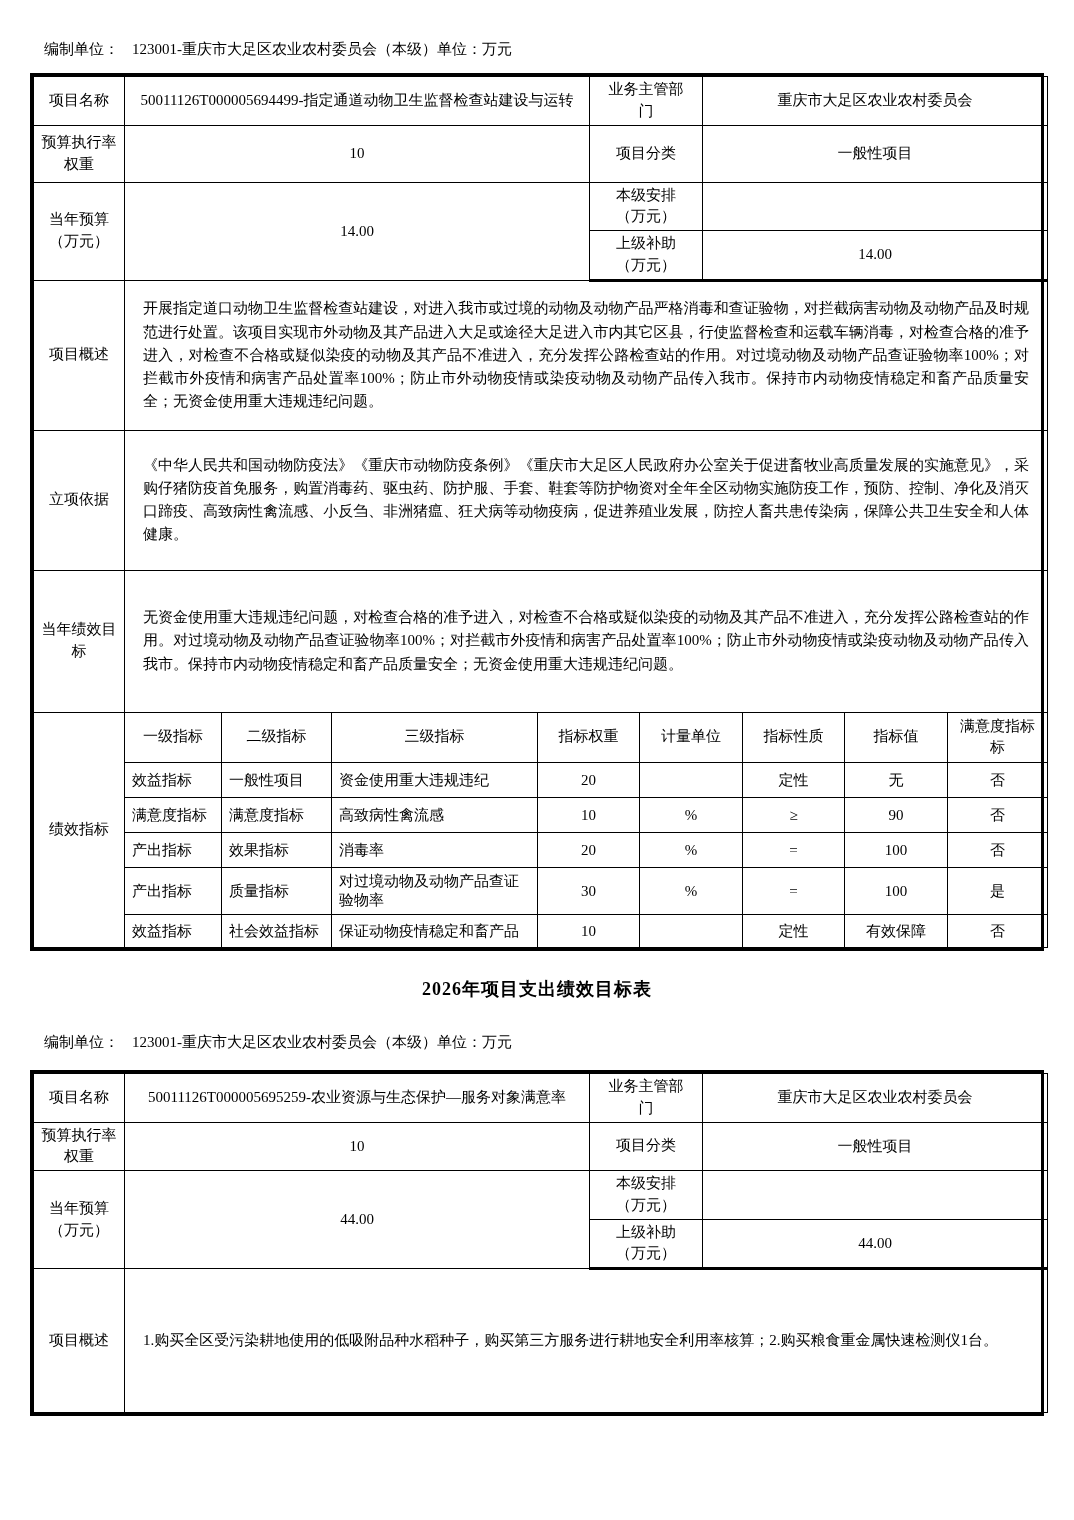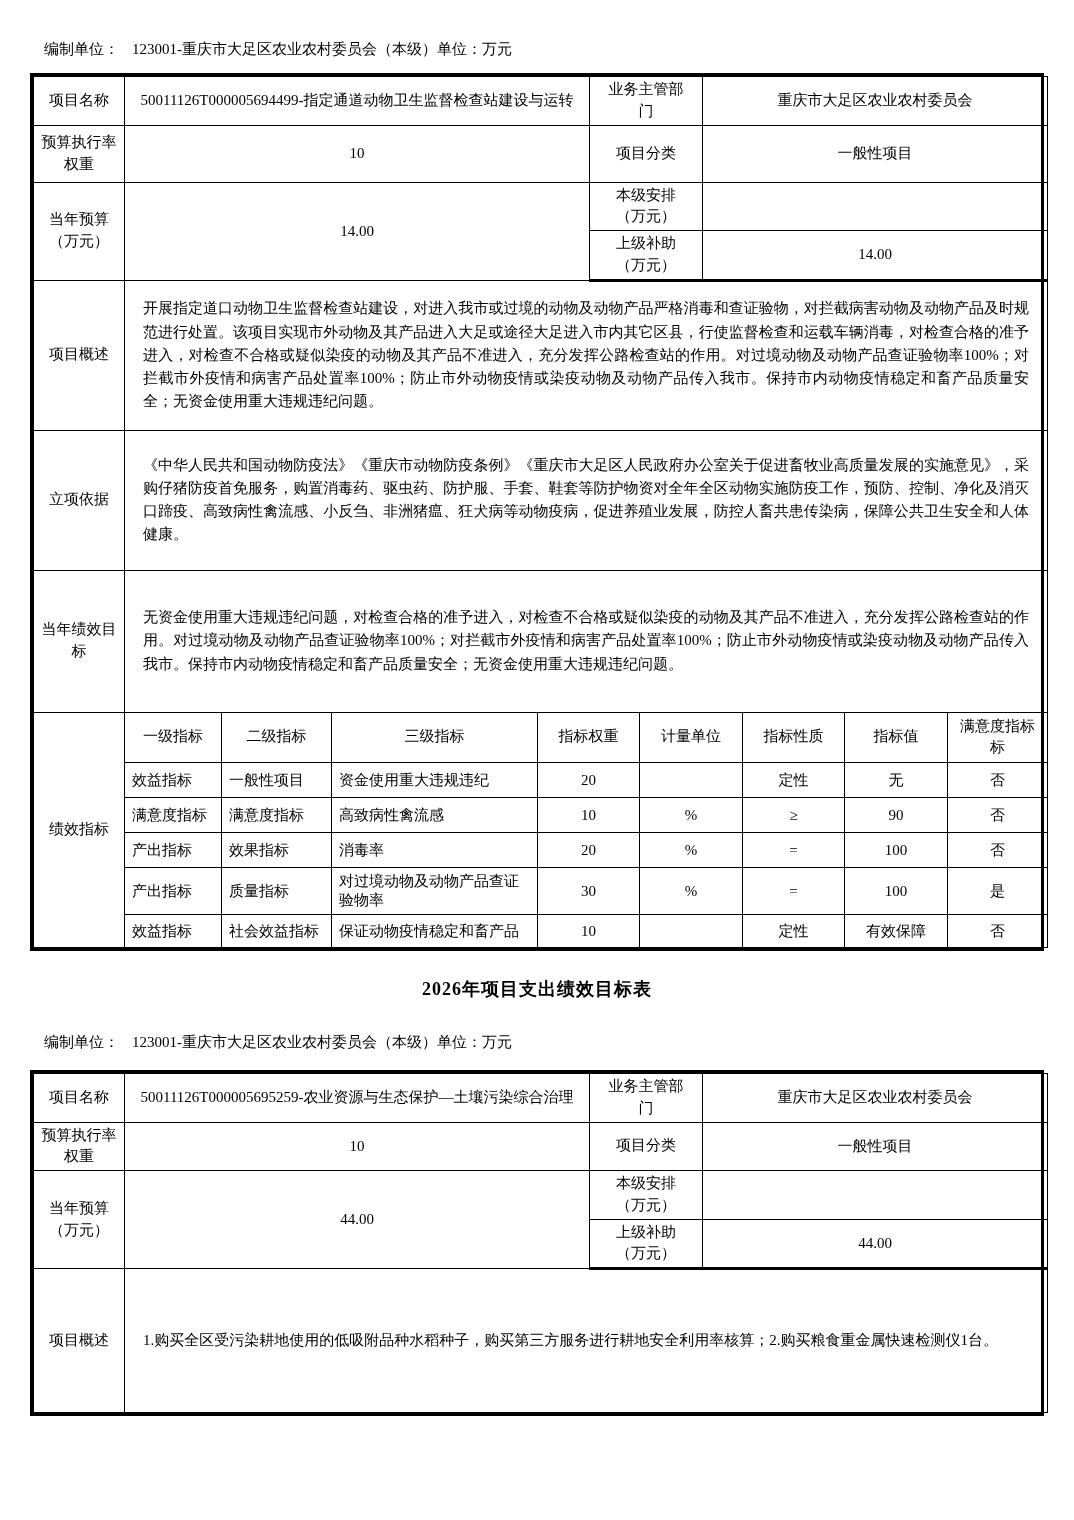--- a/index.html
+++ b/index.html
@@ -192,21 +192,21 @@
     <table class="tblA">
       <colgroup>
           <col style="width:91px">
           <col style="width:465px">
           <col style="width:113px">
           <col style="width:345px">
         </colgroup>
       <tbody>
           <tr style="height:47px">
         <td class="lab">项目名称</td>
-        <td class="val-l">50011126T000005695259-农业资源与生态保护—土壤污染综合治理</td>
+        <td class="val-l">50011126T000005695259-农业资源与生态保护—服务对象满意率</td>
         <td class="lab">业务主管部
 门</td>
         <td>重庆市大足区农业农村委员会</td>
       </tr>
       <tr style="height:47px">
         <td class="lab">预算执行率
 权重</td>
         <td>10</td>
         <td class="lab">项目分类</td>
         <td>一般性项目</td>

